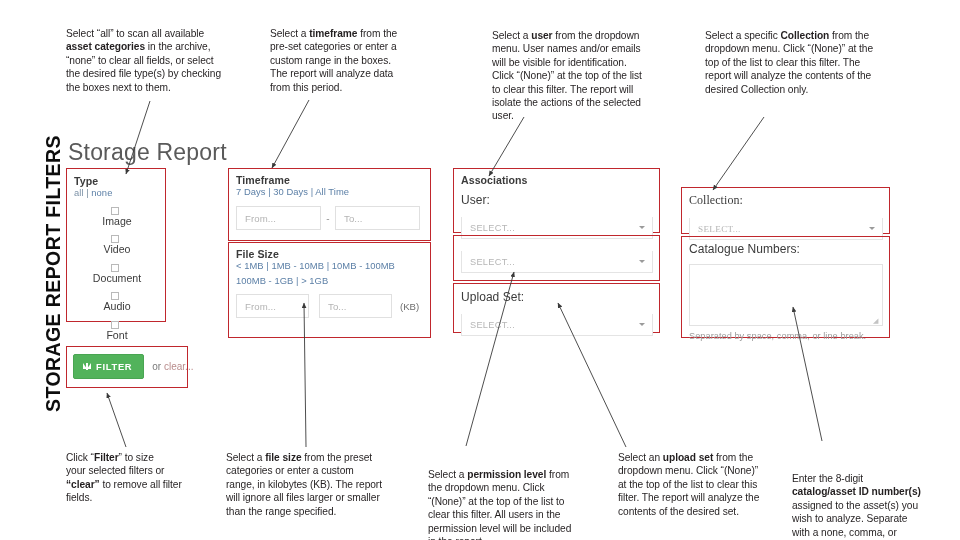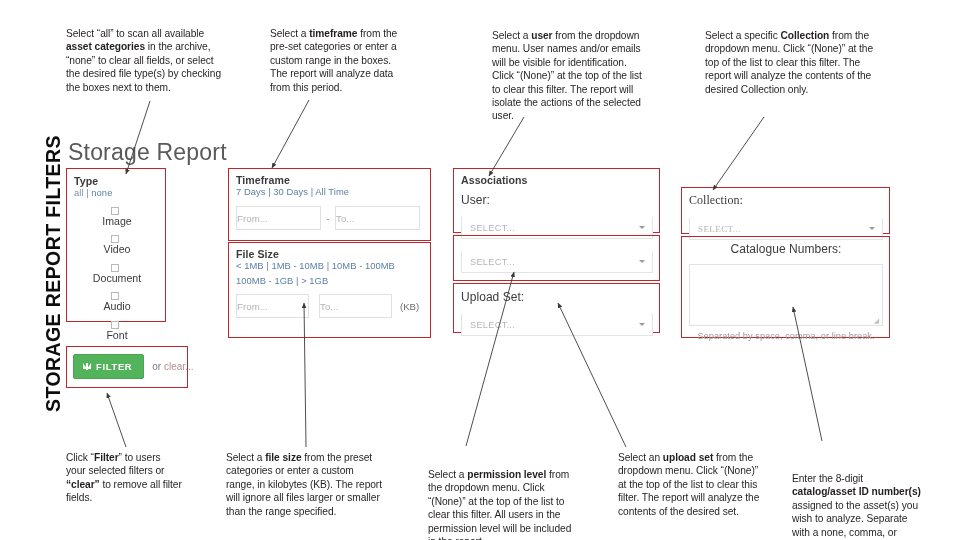--- a/index.html
+++ b/index.html
@@ -90,20 +90,21 @@
 
   
   .inp{
     box-sizing:border-box;
     border:1px solid #e0e0e0;
     background:#fff;
     height:24px;
     font-size:9.6px;
     color:#b4b4b4;
     display:flex;align-items:center;
+    padding-left:8px;
     letter-spacing:0.1px;
   }
   .dash{
     font-size:10px;color:#9b9b9b;
     display:flex;align-items:center;justify-content:center;
   }
   .unit{
     font-size:9.6px;color:#6d6d6d;
     display:flex;align-items:center;
   }
@@ -294,21 +295,21 @@
   <div class="hl" style="left:681px;top:187px;width:209px;height:47px;"></div>
   <div class="panel" style="left:689px;top:193px;width:194px;font-family:Liberation Serif, serif;">
     <div class="field-label">Collection:</div>
     <div class="sel" style="margin-top:10px;">
       <span>SELECT...</span>
       <span class="caret"></span>
     </div>
   </div>
 
   <div class="hl" style="left:681px;top:236px;width:209px;height:102px;"></div>
-  <div class="panel" style="left:689px;top:242px;width:194px;text-align:center;">
+  <div class="panel" style="left:689px;top:242px;width:194px;">
     <div class="field-label">Catalogue Numbers:</div>
     <div class="ta" style="margin-top:8px;width:194px;height:62px;">
       <span style="display:block;padding:4px 6px;font-size:9.4px;color:#555;"></span>
       <span class="ta-grip">◢</span>
     </div>
     <div class="helper" style="margin-top:5px;">Separated by space, comma, or line break.</div>
   </div>
 
   <div class="note" style="left:66px;top:27px;width:195px;">
     <span>Select “all” to scan all available</span><br>
@@ -338,21 +339,21 @@
 
   <div class="note" style="left:705px;top:29px;width:200px;">
     <span>Select a specific </span><b>Collection</b><span> from the</span><br>
     <span>dropdown menu. Click “(None)” at the</span><br>
     <span>top of the list to clear this filter. The</span><br>
     <span>report will analyze the contents of the</span><br>
     <span>desired Collection only.</span>
   </div>
 
   <div class="note" style="left:66px;top:451px;width:160px;">
-    <span>Click “</span><b>Filter</b><span>” to users</span><br>
+    <span>Click “</span><b>Filter</b><span>” to size</span><br>
     <span>your selected filters  or</span><br>
     <b>“clear”</b><span> to remove all filter</span><br>
     <span>fields.</span>
   </div>
 
   <div class="note" style="left:226px;top:451px;width:178px;">
     <span>Select a </span><b>file size</b><span> from the preset</span><br>
     <span>categories or enter a custom</span><br>
     <span>range, in kilobytes (KB). The report</span><br>
     <span>will ignore all files larger or smaller</span><br>

